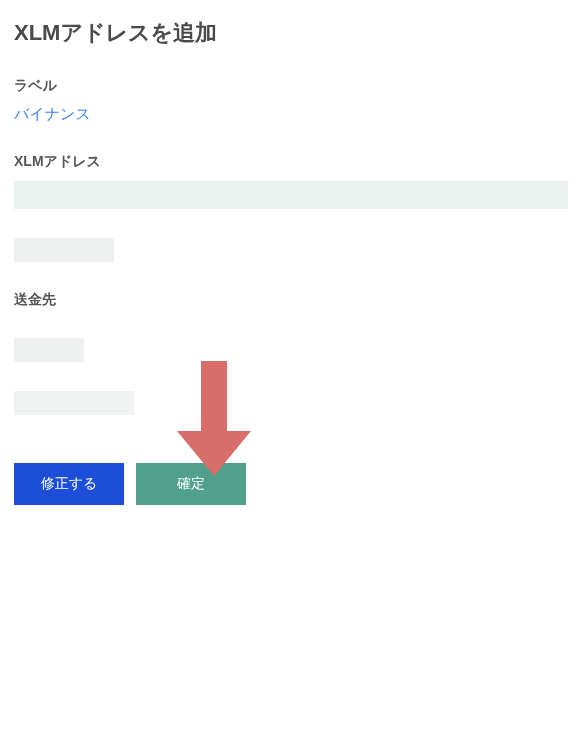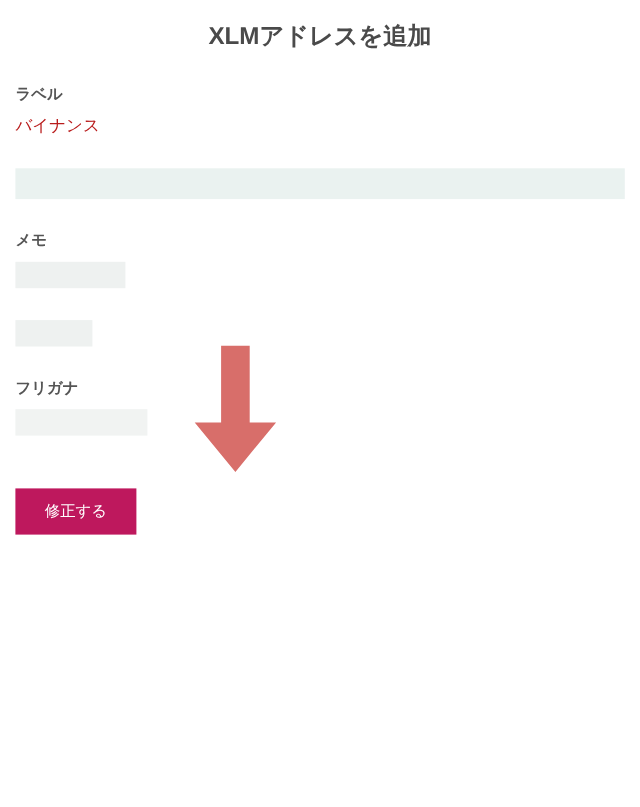--- a/index.html
+++ b/index.html
@@ -12,36 +12,35 @@
       background: #ffffff;
       padding: 18px 14px;
       width: 582px;
       color: #555;
     }
     .page-title {
       font-size: 22px;
       font-weight: bold;
       color: #4a4a4a;
       margin-bottom: 28px;
-      text-align: center;
     }
     .field {
       margin-bottom: 24px;
       margin-top: 29px;
     }
     .field-label {
       font-size: 14px;
       font-weight: bold;
       color: #555;
       margin-bottom: 10px;
       display: block;
     }
     .field-value {
       font-size: 15px;
-      color: #b91c1c;
+      color: #3b82f6;
       font-weight: 500;
     }
     .redacted-full {
       background: #eaf2f0;
       height: 28px;
       width: 100%;
     }
     .redacted-small1 {
       background: #eef1f0;
       height: 24px;
@@ -77,59 +76,60 @@
       border: none;
       padding: 12px 24px;
       font-size: 14px;
       color: #fff;
       cursor: pointer;
       font-weight: 500;
       min-width: 110px;
       text-align: center;
     }
     .btn-edit {
-      background: #be185d;
+      background: #1d4ed8;
       font-family: Liberation Serif, serif;
     }
     .btn-confirm {
       background: #50a08c;
     }
   </style>
 </head>
 <body>
 
 <h1 class="page-title">XLMアドレスを追加</h1>
 
 <div class="field">
   <div class="field-label">ラベル</div>
   <div class="field-value">バイナンス</div>
 </div>
 
 <div class="field">
+  <div class="field-label">XLMアドレス</div>
   <div class="redacted-full"></div>
 </div>
 
 <div class="field">
-  <div class="field-label">メモ</div>
   <div class="redacted-small1"></div>
 </div>
 
 <div class="field">
+  <div class="field-label">送金先</div>
 </div>
 
 <div class="field">
 </div>
 
 <div class="field">
   <div class="redacted-small2"></div>
 </div>
 
 <div class="field furigana-row">
-  <div class="field-label">フリガナ</div>
   <div class="redacted-small3"></div>
   <svg class="arrow-svg" viewBox="0 0 90 120">
     <path d="M 32 0 L 58 0 L 58 70 L 82 70 L 45 115 L 8 70 L 32 70 Z" fill="#d86e6a"></path>
   </svg>
 </div>
 
 <div class="button-row">
   <button class="btn btn-edit">修正する</button>
+  <button class="btn btn-confirm">確定</button>
 </div>
 
 </body></html>

